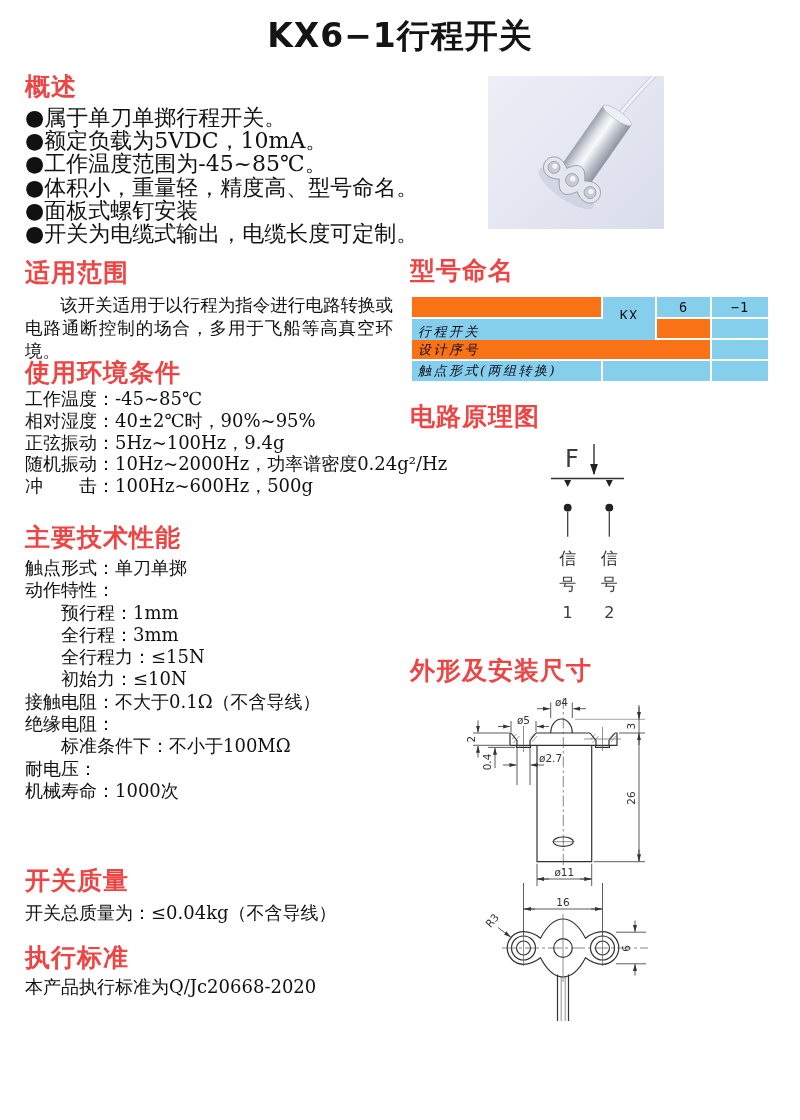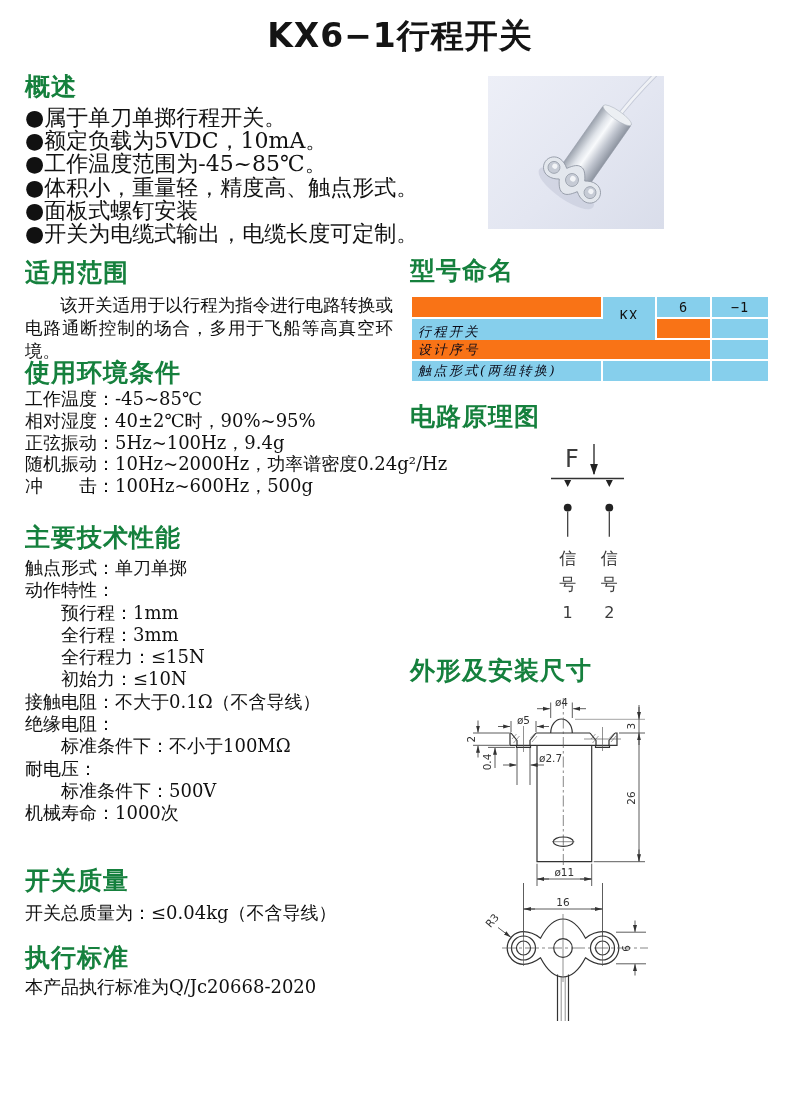--- a/index.html
+++ b/index.html
@@ -1,21 +1,21 @@
 <!DOCTYPE html>
 <html><head>
 <meta charset="utf-8">
 <style>
   html,body{margin:0;padding:0;background:#ffffff;}
   .page{position:relative;width:800px;height:1120px;background:#fff;overflow:hidden;
         font-family:"DejaVu Serif","Liberation Serif",serif;color:#111;}
   .title{position:absolute;top:14px;left:0;width:100%;text-align:center;
          font-family:"DejaVu Sans","Liberation Sans",sans-serif;font-weight:bold;
          font-size:33px;letter-spacing:1px;color:#141414;}
-  .sec{position:absolute;margin:0;font-size:25px;font-weight:bold;color:#15803d;
+  .sec{position:absolute;margin:0;font-size:25px;font-weight:bold;color:#ef4444;
        letter-spacing:1px;font-family:"DejaVu Serif","Liberation Serif",serif;}
   .bullets{position:absolute;left:25px;top:106px;width:420px;font-size:22px;line-height:23.2px;white-space:nowrap;}
   .scope-text{position:absolute;left:25px;top:294px;width:368px;font-size:17.5px;line-height:23px;
               text-align:justify;text-indent:2em;color:#101010;}
   .lines{position:absolute;left:25px;width:420px;font-size:18px;white-space:nowrap;color:#101010;}
   .env-lines{top:388px;line-height:21.8px;}
   .tech-lines{top:557px;line-height:22.3px;}
   .oneline{position:absolute;left:25px;font-size:18px;white-space:nowrap;color:#101010;}
   
   .photo{position:absolute;left:488px;top:76px;width:176px;height:153px;
@@ -47,21 +47,21 @@
 
 <div class="page">
 
   <div class="title">KX6−1行程开关</div>
 
   <h2 class="sec" style="left:25px;top:70px;">概述</h2>
   <div class="bullets">
       <div>●属于单刀单掷行程开关。</div>
       <div>●额定负载为5VDC，10mA。</div>
       <div>●工作温度范围为-45~85℃。</div>
-      <div>●体积小，重量轻，精度高、触点形式。</div>
+      <div>●体积小，重量轻，精度高、型号命名。</div>
       <div>●面板式螺钉安装</div>
       <div>●开关为电缆式输出，电缆长度可定制。</div>
     </div>
 
   <h2 class="sec" style="left:25px;top:256px;">适用范围</h2>
   <p class="scope-text" style="margin:0;">该开关适用于以行程为指令进行电路转换或电路通断控制的场合，多用于飞船等高真空环境。</p>
 
   <h2 class="sec" style="left:25px;top:356px;">使用环境条件</h2>
   <div class="lines env-lines">
       <div>工作温度：-45~85℃</div>
@@ -76,21 +76,20 @@
       <div>触点形式：单刀单掷</div>
       <div>动作特性：</div>
       <div>　　预行程：1mm</div>
       <div>　　全行程：3mm</div>
       <div>　　全行程力：≤15N</div>
       <div>　　初始力：≤10N</div>
       <div>接触电阻：不大于0.1Ω（不含导线）</div>
       <div>绝缘电阻：</div>
       <div>　　标准条件下：不小于100MΩ</div>
       <div>耐电压：</div>
-      <div>　　标准条件下：500V</div>
       <div>机械寿命：1000次</div>
     </div>
 
   <h2 class="sec" style="left:25px;top:864px;">开关质量</h2>
   <div class="oneline" style="top:901px;">开关总质量为：≤0.04kg（不含导线）</div>
 
   <h2 class="sec" style="left:25px;top:941px;">执行标准</h2>
   <div class="oneline" style="top:975px;">本产品执行标准为Q/Jc20668-2020</div>
 
   <div class="photo">

